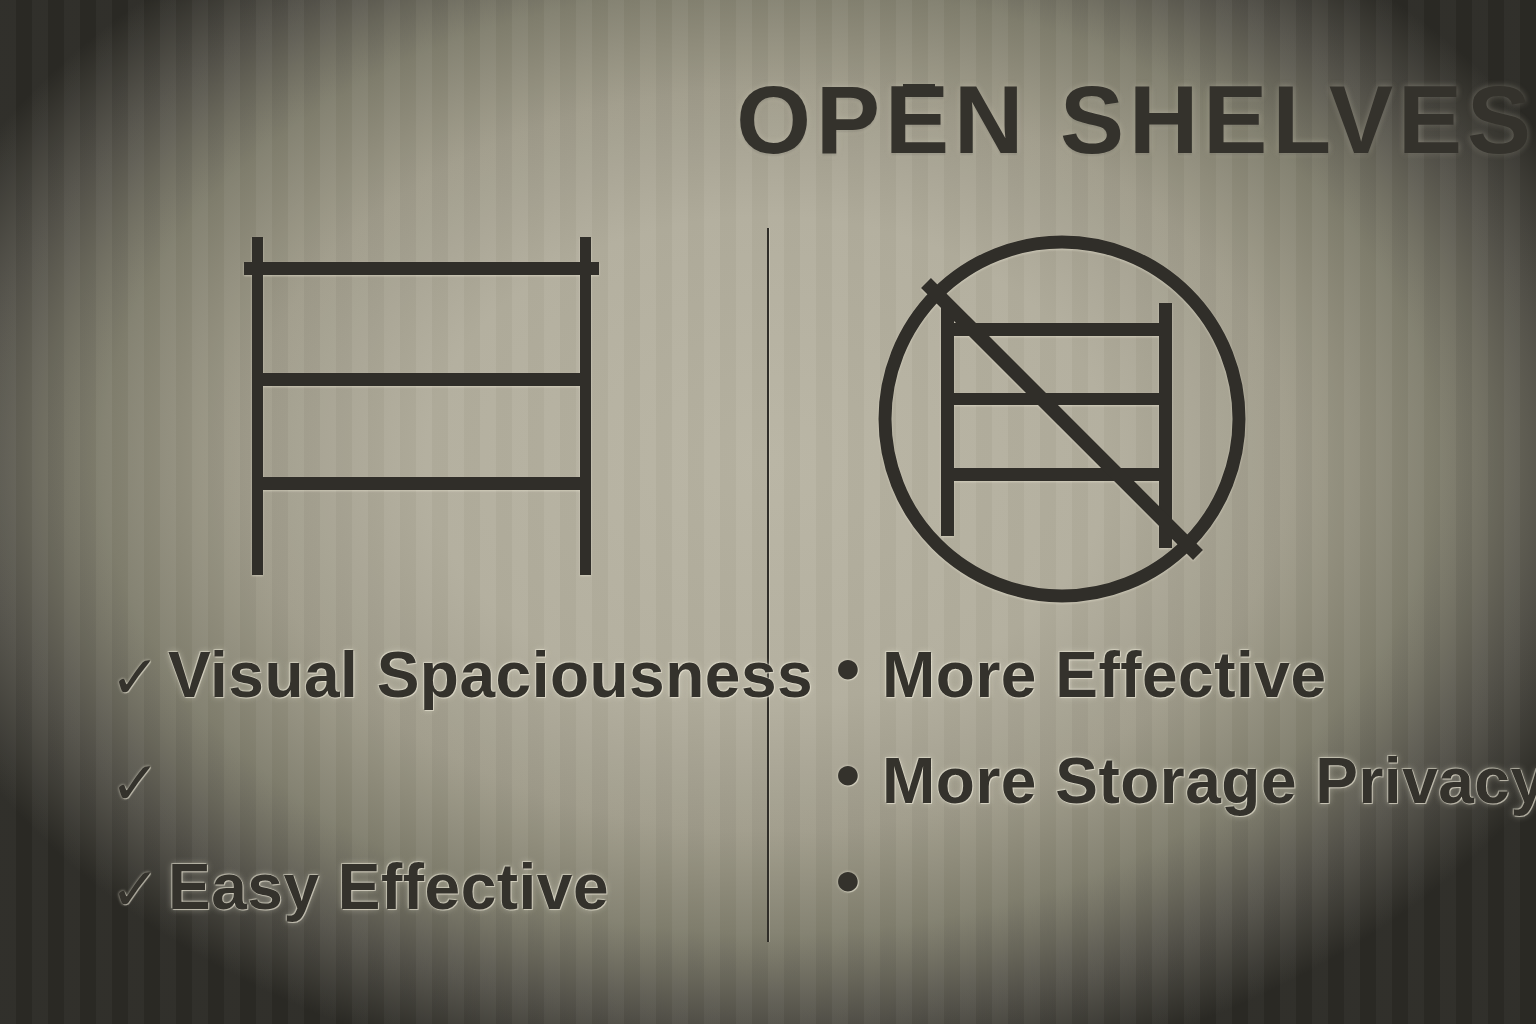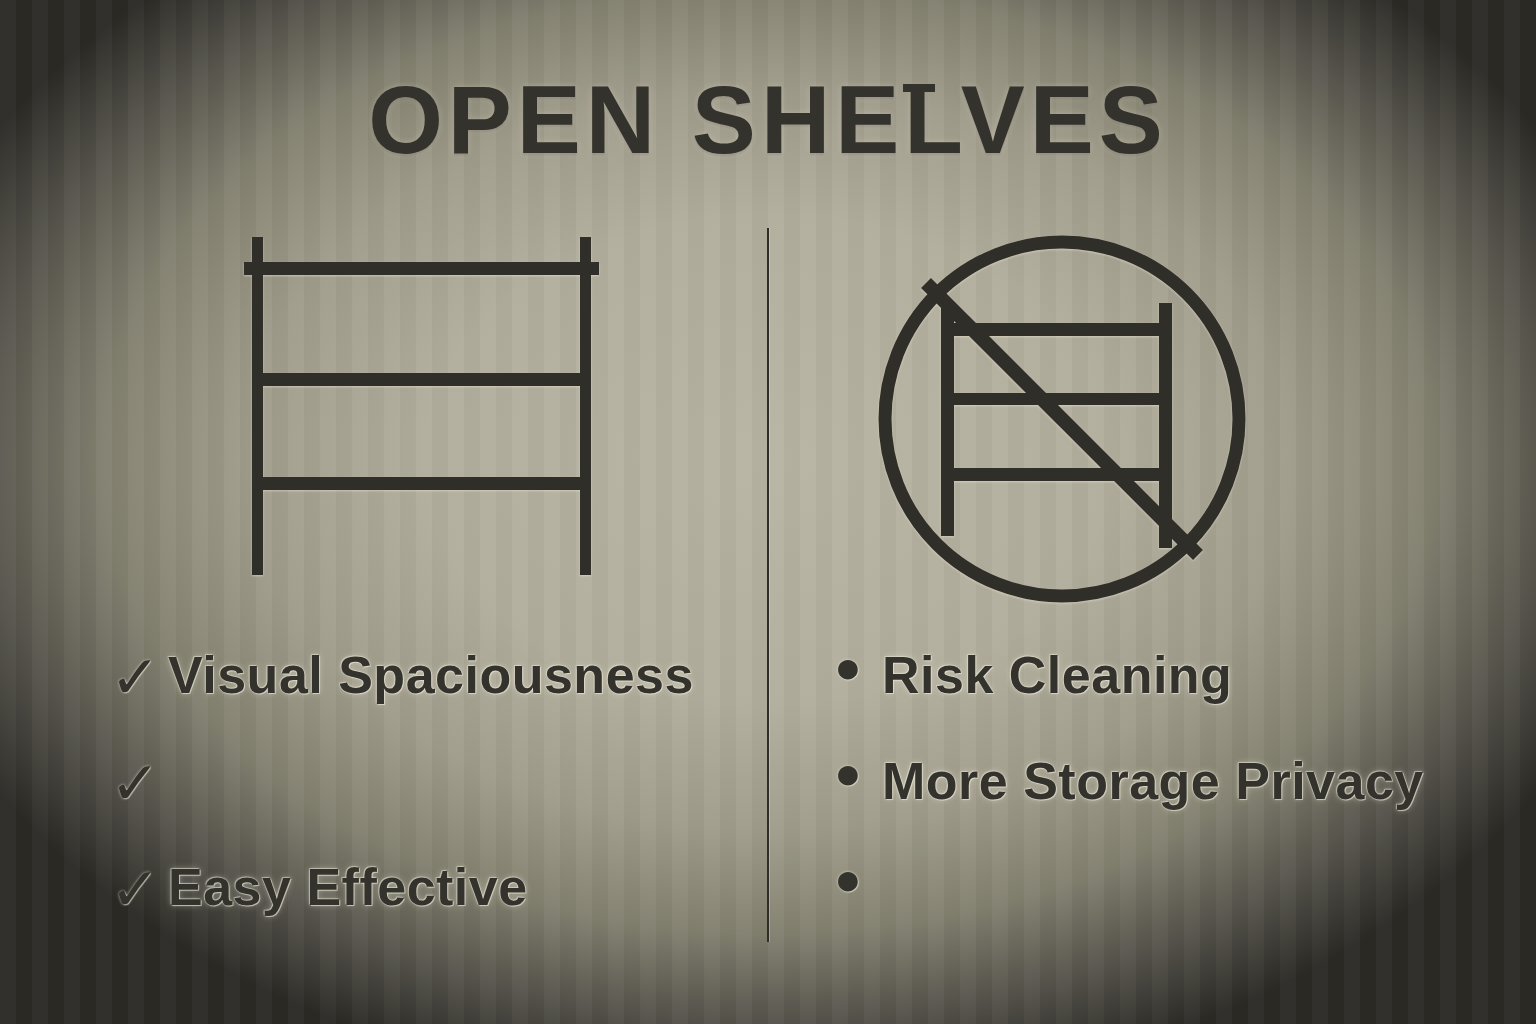--- a/index.html
+++ b/index.html
@@ -23,21 +23,21 @@
       radial-gradient(ellipse 900px 640px at 768px 460px,
         #b8b4a3 0%, #b2ae9d 38%, #a09c8b 58%,
         #82806f 74%, #54524a 88%, #2b2a25 100%);
   }
   .title {
     position: absolute;
     top: 72px;
     left: 0;
     width: 100%;
     margin: 0;
-    text-align: center;
+    text-align: right;
     font-size: 96px;
     font-weight: bold;
     letter-spacing: 5px;
     line-height: 1.0;
     color: #34322c;
     text-shadow: 0 0 6px rgba(220,215,196,0.35), 0 2px 2px rgba(0,0,0,0.12);
   }
   .stray-mark {
     position: absolute;
     left: 903px;
@@ -95,21 +95,21 @@
     transform: translateY(2px);
   }
   .bullet-marker {
     font-family: "DejaVu Sans", sans-serif;
     font-weight: bold;
     font-size: 56px;
     width: 52px;
     transform: translateY(-4px);
   }
   .label {
-    font-size: 52px;
+    font-size: 64px;
     font-weight: bold;
     letter-spacing: 0.5px;
     color: #34322c;
     white-space: nowrap;
     text-shadow:
       0 0 2px rgba(236,232,215,0.9),
       0 0 7px rgba(236,232,215,0.45),
       1px 1px 0 rgba(236,232,215,0.55),
       -1px -1px 0 rgba(236,232,215,0.4);
     text-align: center;
@@ -154,21 +154,21 @@
     </div>
     <div class="row">
       <span class="marker check-marker">✓</span>
       <span class="label">Easy Effective</span>
     </div>
   </div>
 
   <div class="list list-right">
     <div class="row">
       <span class="marker bullet-marker">•</span>
-      <span class="label">Risk Cleaning</span>
+      <span class="label">More Effective</span>
     </div>
     <div class="row">
       <span class="marker bullet-marker">•</span>
       <span class="label">More Storage Privacy</span>
     </div>
     <div class="row">
       <span class="marker bullet-marker">•</span>
     </div>
   </div>
 

